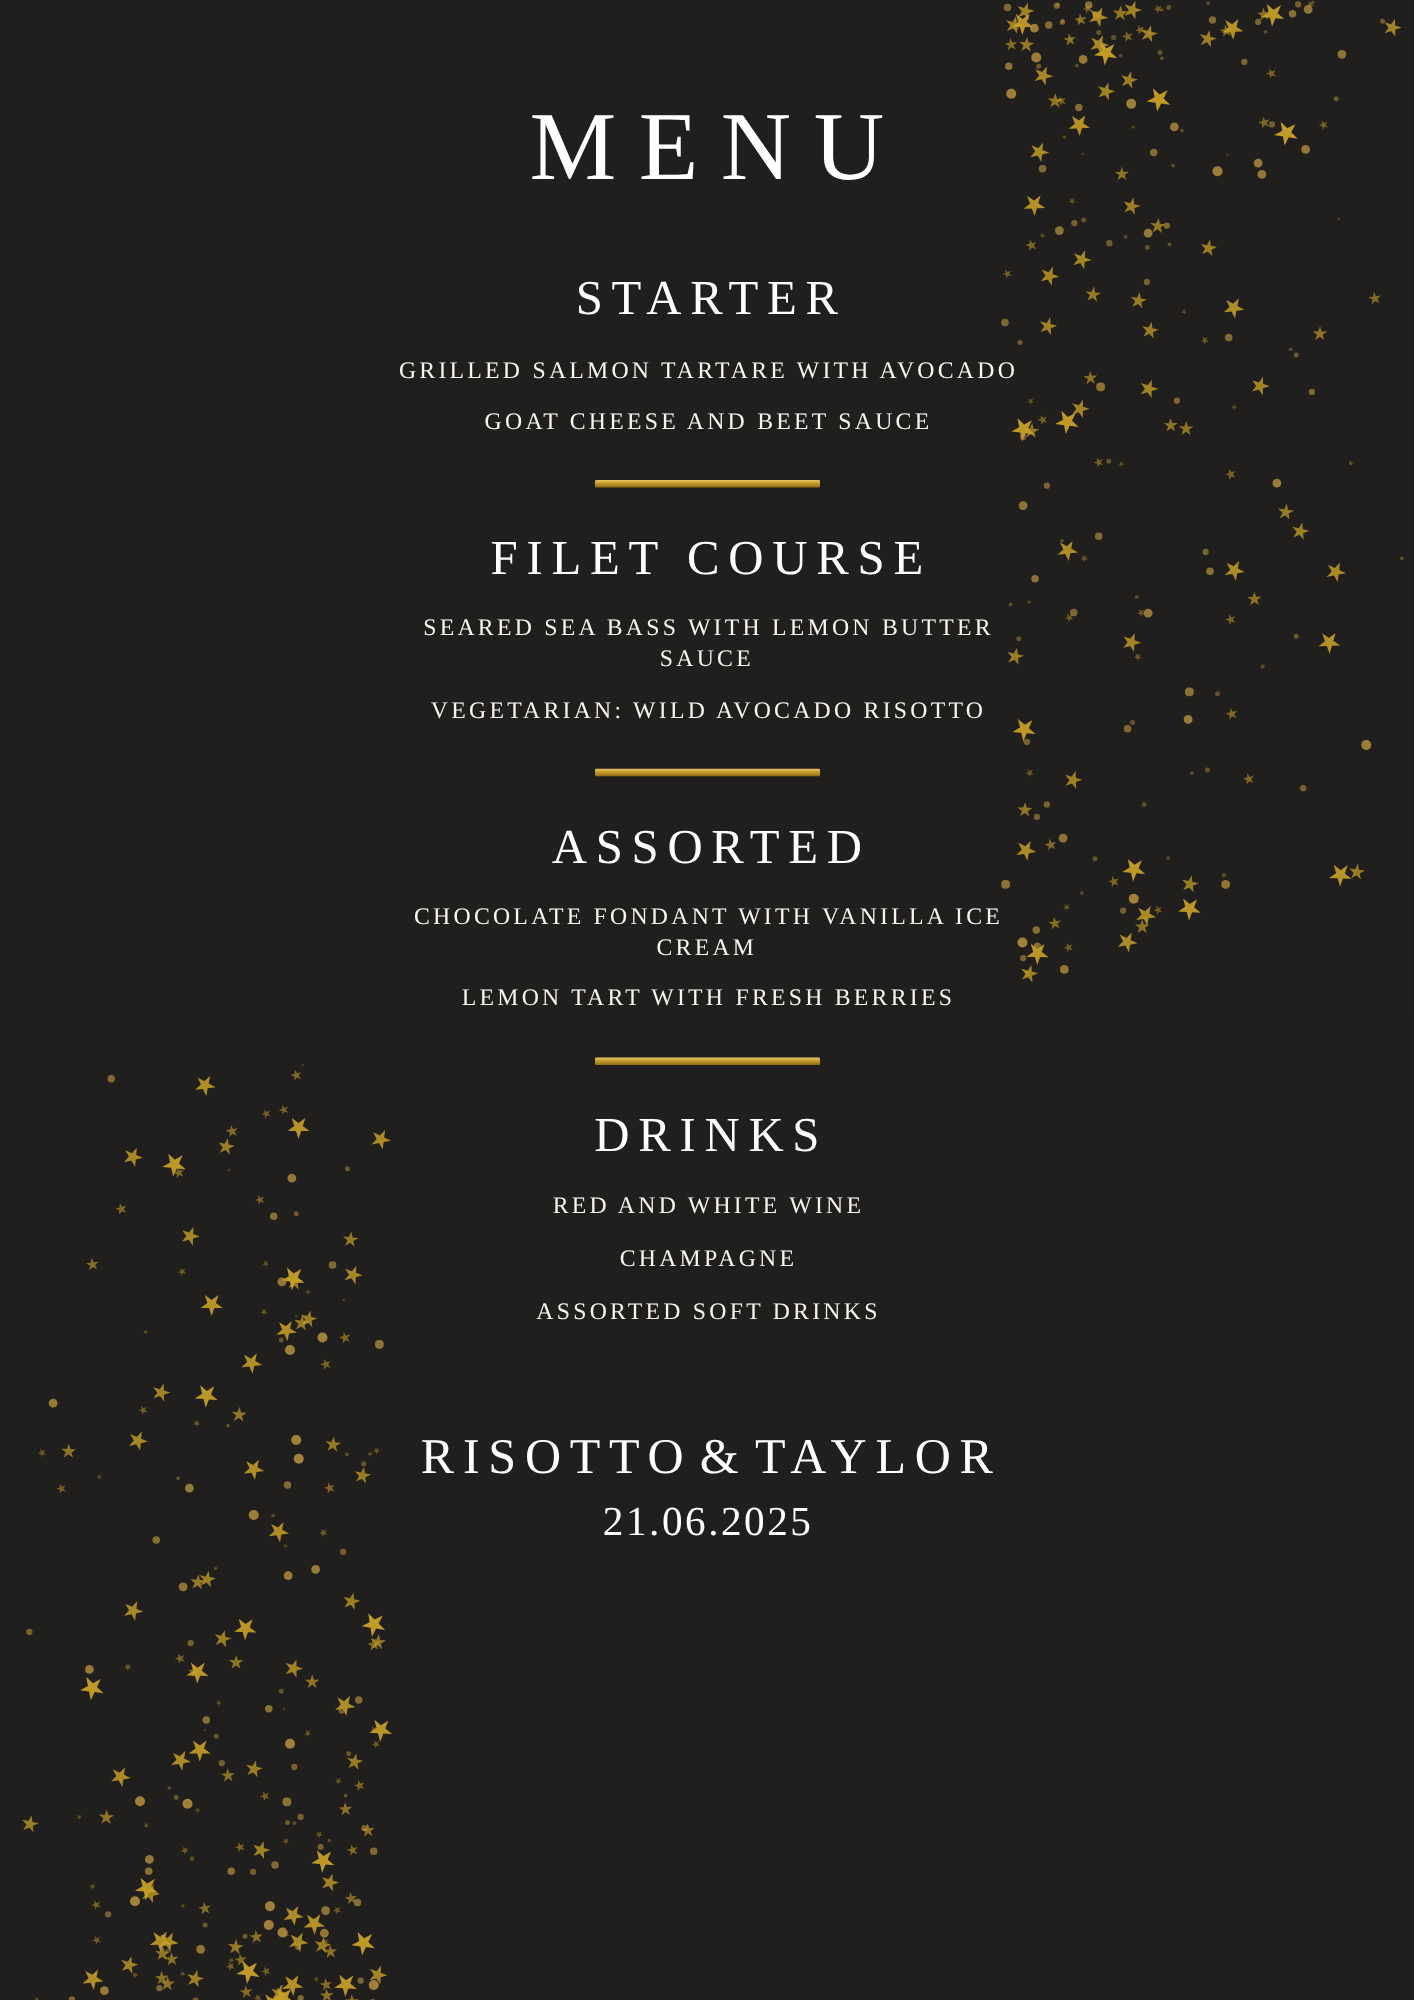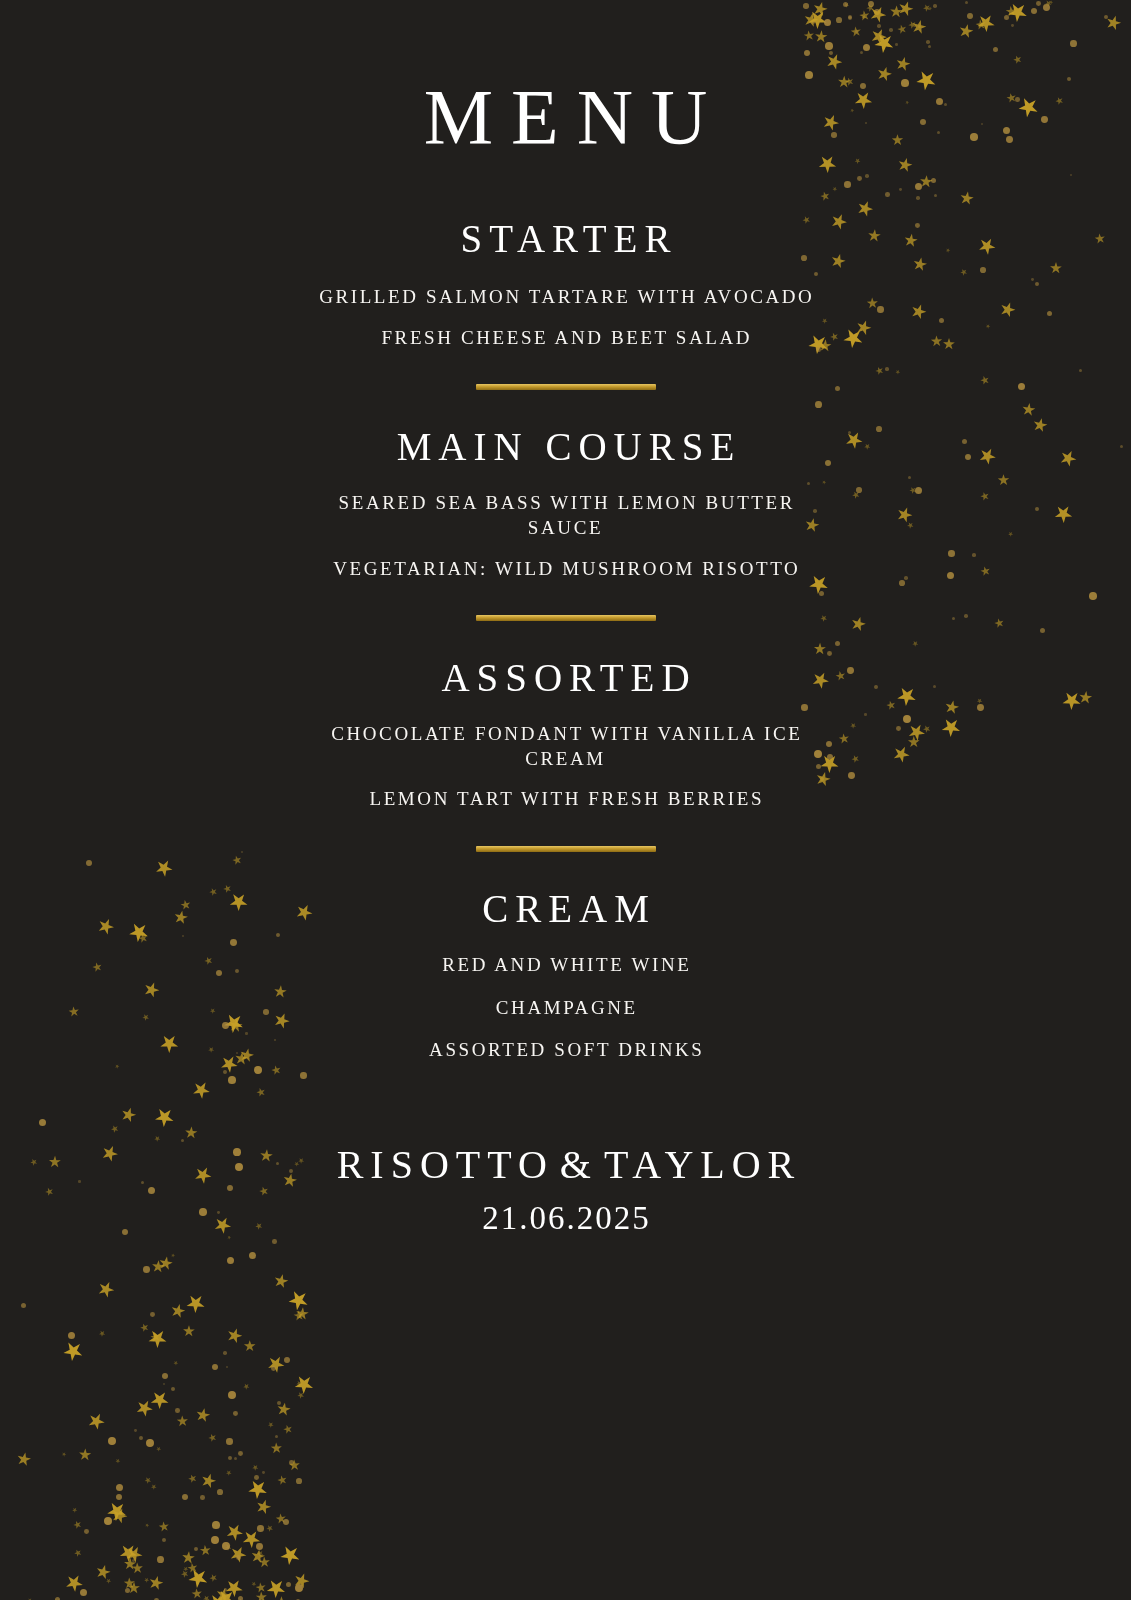--- a/index.html
+++ b/index.html
@@ -593,43 +593,43 @@
       <span class="dot" style="width: 5.35905px; height: 5.35905px; opacity: 0.64; left: 125px; top: 748px;"></span>
     </div>
 
   <div class="content">
 
     <h1 class="menu-title">MENU</h1>
 
     <div class="section block-starter">
       <h2 class="section-title">STARTER</h2>
       <p class="item">GRILLED SALMON TARTARE WITH AVOCADO</p>
-      <p class="item">FRESH CHEESE AND BEET SALAD</p>
+      <p class="item">GOAT CHEESE AND BEET SAUCE</p>
     </div>
 
     <div class="divider"></div>
 
     <div class="section block-main">
-      <h2 class="section-title">MAIN COURSE</h2>
+      <h2 class="section-title">FILET COURSE</h2>
       <p class="item">SEARED SEA BASS WITH LEMON BUTTER SAUCE</p>
-      <p class="item">VEGETARIAN: WILD MUSHROOM RISOTTO</p>
+      <p class="item">VEGETARIAN: WILD AVOCADO RISOTTO</p>
     </div>
 
     <div class="divider"></div>
 
     <div class="section block-dessert">
       <h2 class="section-title">ASSORTED</h2>
       <p class="item">CHOCOLATE FONDANT WITH VANILLA ICE CREAM</p>
       <p class="item">LEMON TART WITH FRESH BERRIES</p>
     </div>
 
     <div class="divider"></div>
 
     <div class="section block-drinks">
-      <h2 class="section-title">CREAM</h2>
+      <h2 class="section-title">DRINKS</h2>
       <p class="item">RED AND WHITE WINE</p>
       <p class="item">CHAMPAGNE</p>
       <p class="item">ASSORTED SOFT DRINKS</p>
     </div>
 
     <div class="couple">
       <span>RISOTTO</span><span class="amp">&amp;</span><span>TAYLOR</span>
     </div>
     <div class="date">21.06.2025</div>
 

